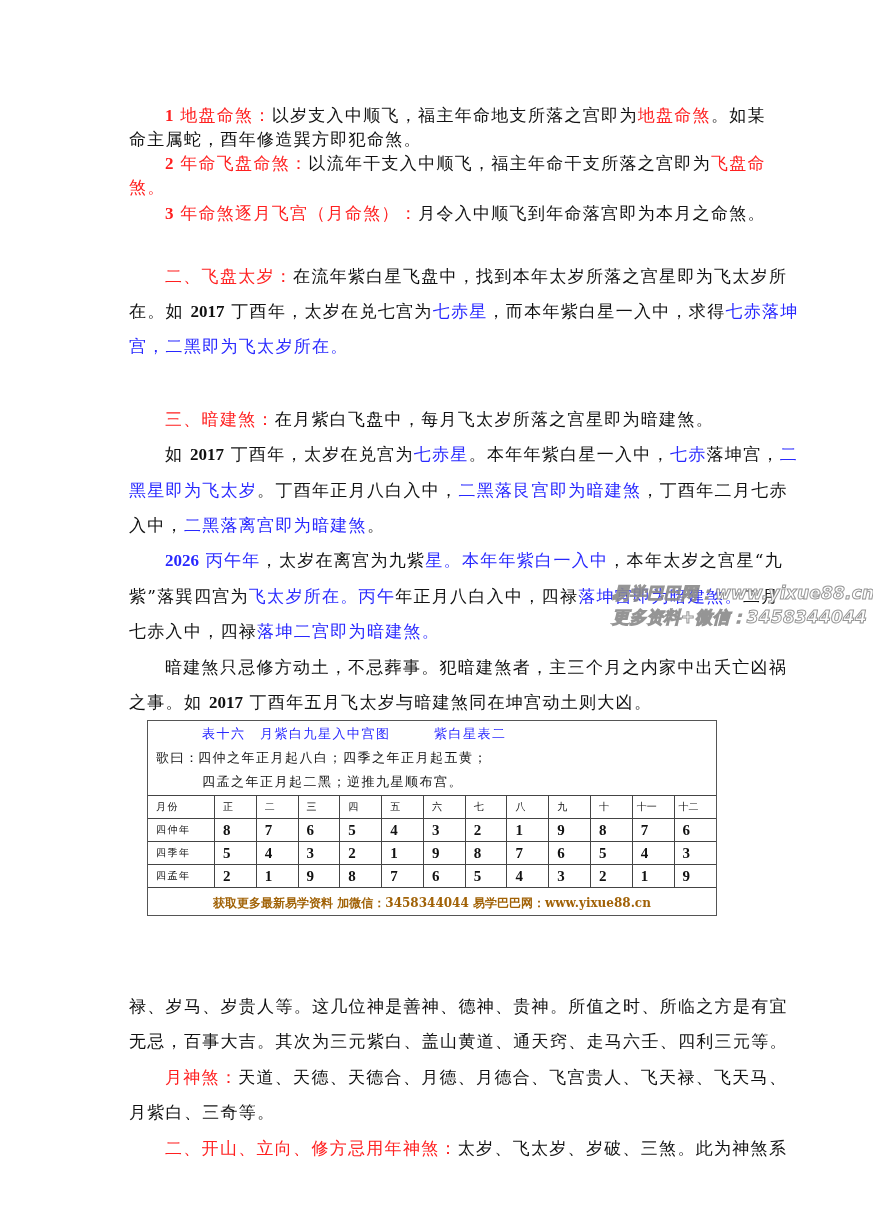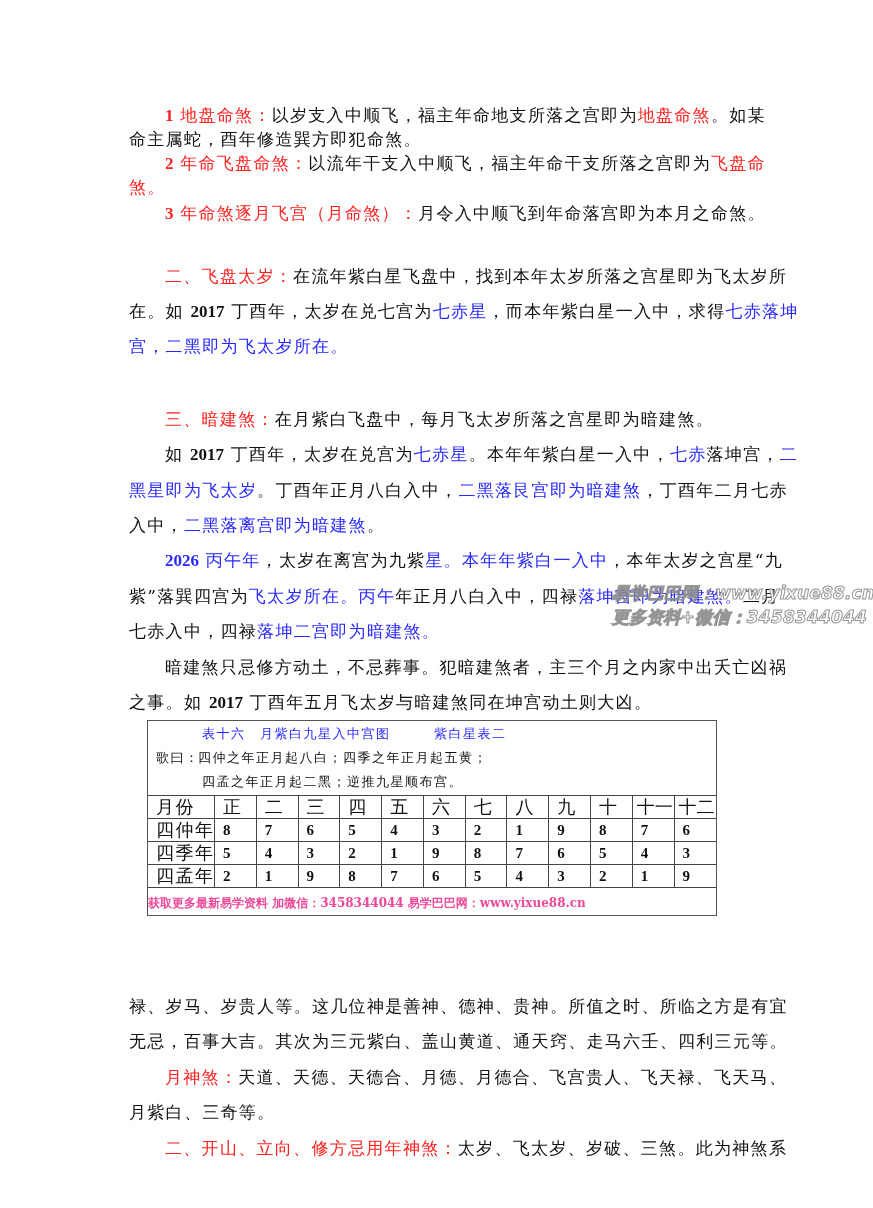--- a/index.html
+++ b/index.html
@@ -28,29 +28,29 @@
 
   .tbl {
     position: absolute; left: 147px; top: 720px; width: 570px; height: 196px;
     border: 1.5px solid #555; box-sizing: border-box; background: #fff;
   }
   .tbl-head { position: absolute; left: 0; top: 0; width: 100%; height: 74px; }
   .tbl-head .t { position: absolute; font-size: 13px; line-height: 18px; white-space: nowrap; letter-spacing: 1.5px; }
   .grid { position: absolute; left: 0; top: 74px; width: 100%; border-collapse: collapse; table-layout: fixed; }
   .grid td {
     border: 1px solid #444; height: 22px; padding: 0 0 0 8px;
-    font-size: 18px; line-height: 22px; white-space: nowrap; overflow: hidden;
+    font-size: 10px; line-height: 22px; white-space: nowrap; overflow: hidden;
   }
   .grid tr:first-child td { border-top: 1px solid #444; }
   .grid td:first-child { border-left: none; width: 58px; letter-spacing: 1.5px; }
   .grid td:last-child { border-right: none; }
   .grid td.v { font-family: "Liberation Serif", serif; font-weight: bold; font-size: 15px; }
   .tbl-foot {
     position: absolute; left: 0; bottom: 0; width: 100%; height: 24px;
-    font-size: 12px; line-height: 24px; color: #ec4899; font-weight: bold;
+    text-align: center; font-size: 12px; line-height: 24px; color: #a16207; font-weight: bold;
     white-space: nowrap;
   }
 </style>
 </head>
 <body>
 
 <div class="page">
 
   <div class="line indent" style="top:104px">
     <span class="red"><span class="num">1</span> <span>地盘命煞：</span></span><span>以岁支入中顺飞，福主年命地支所落之宫即为</span><span class="red">地盘命煞</span><span>。如某</span>

